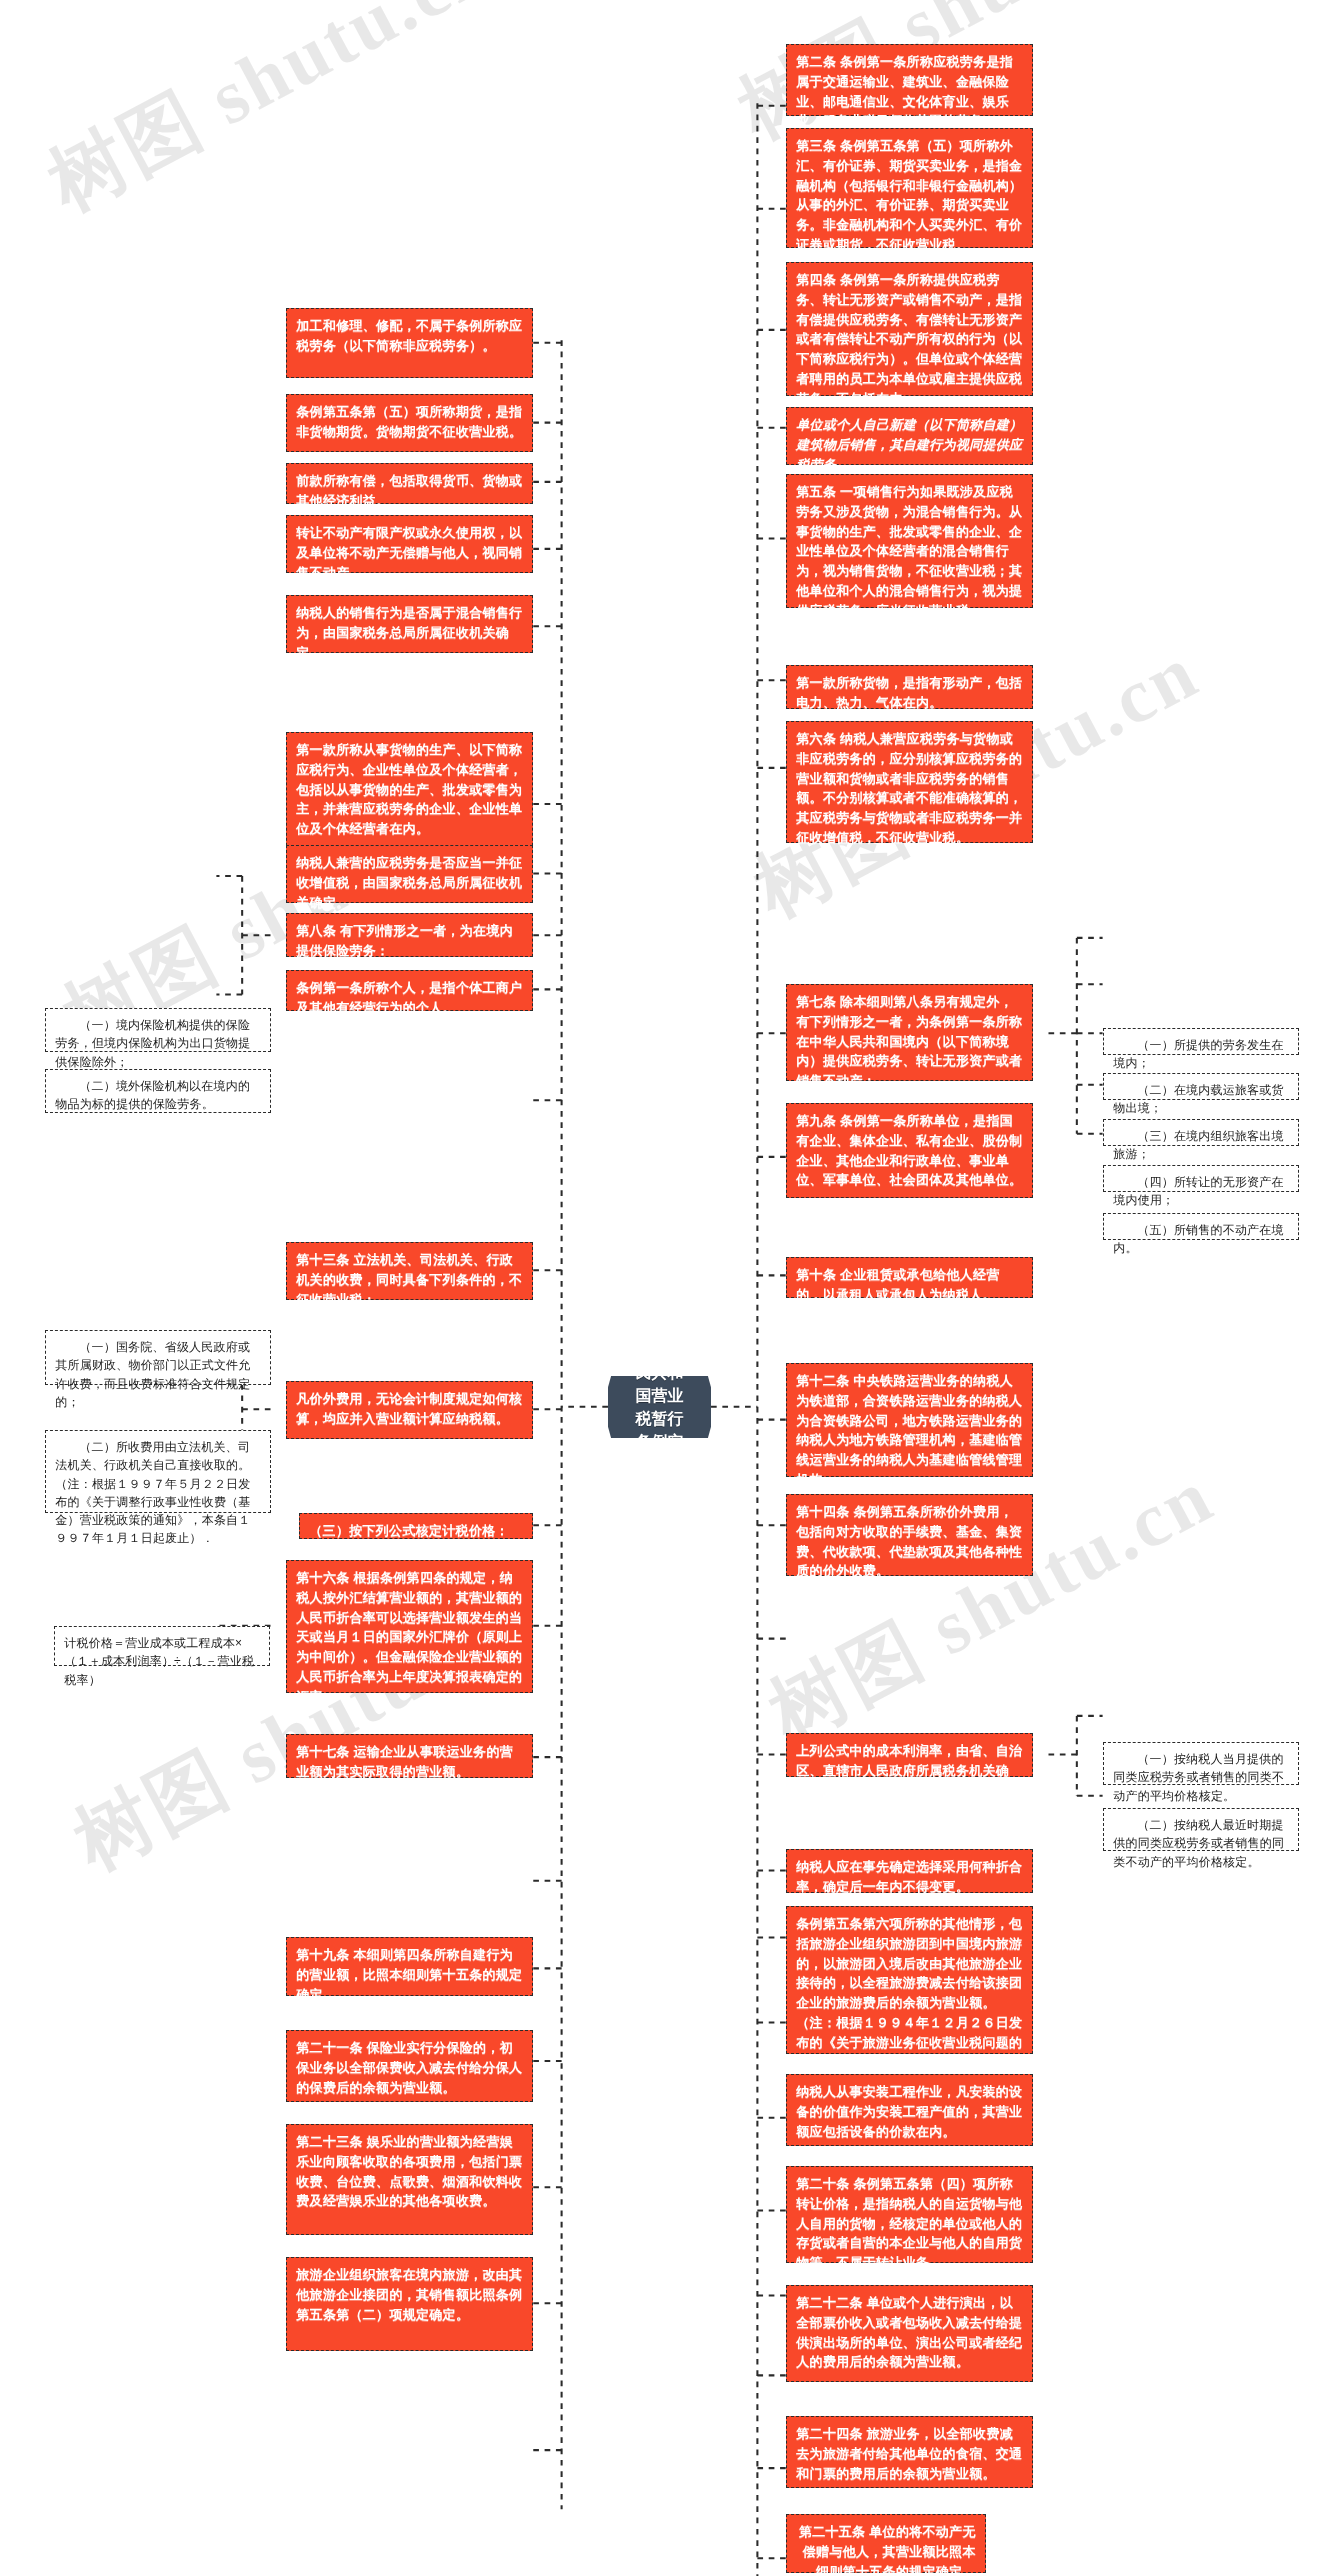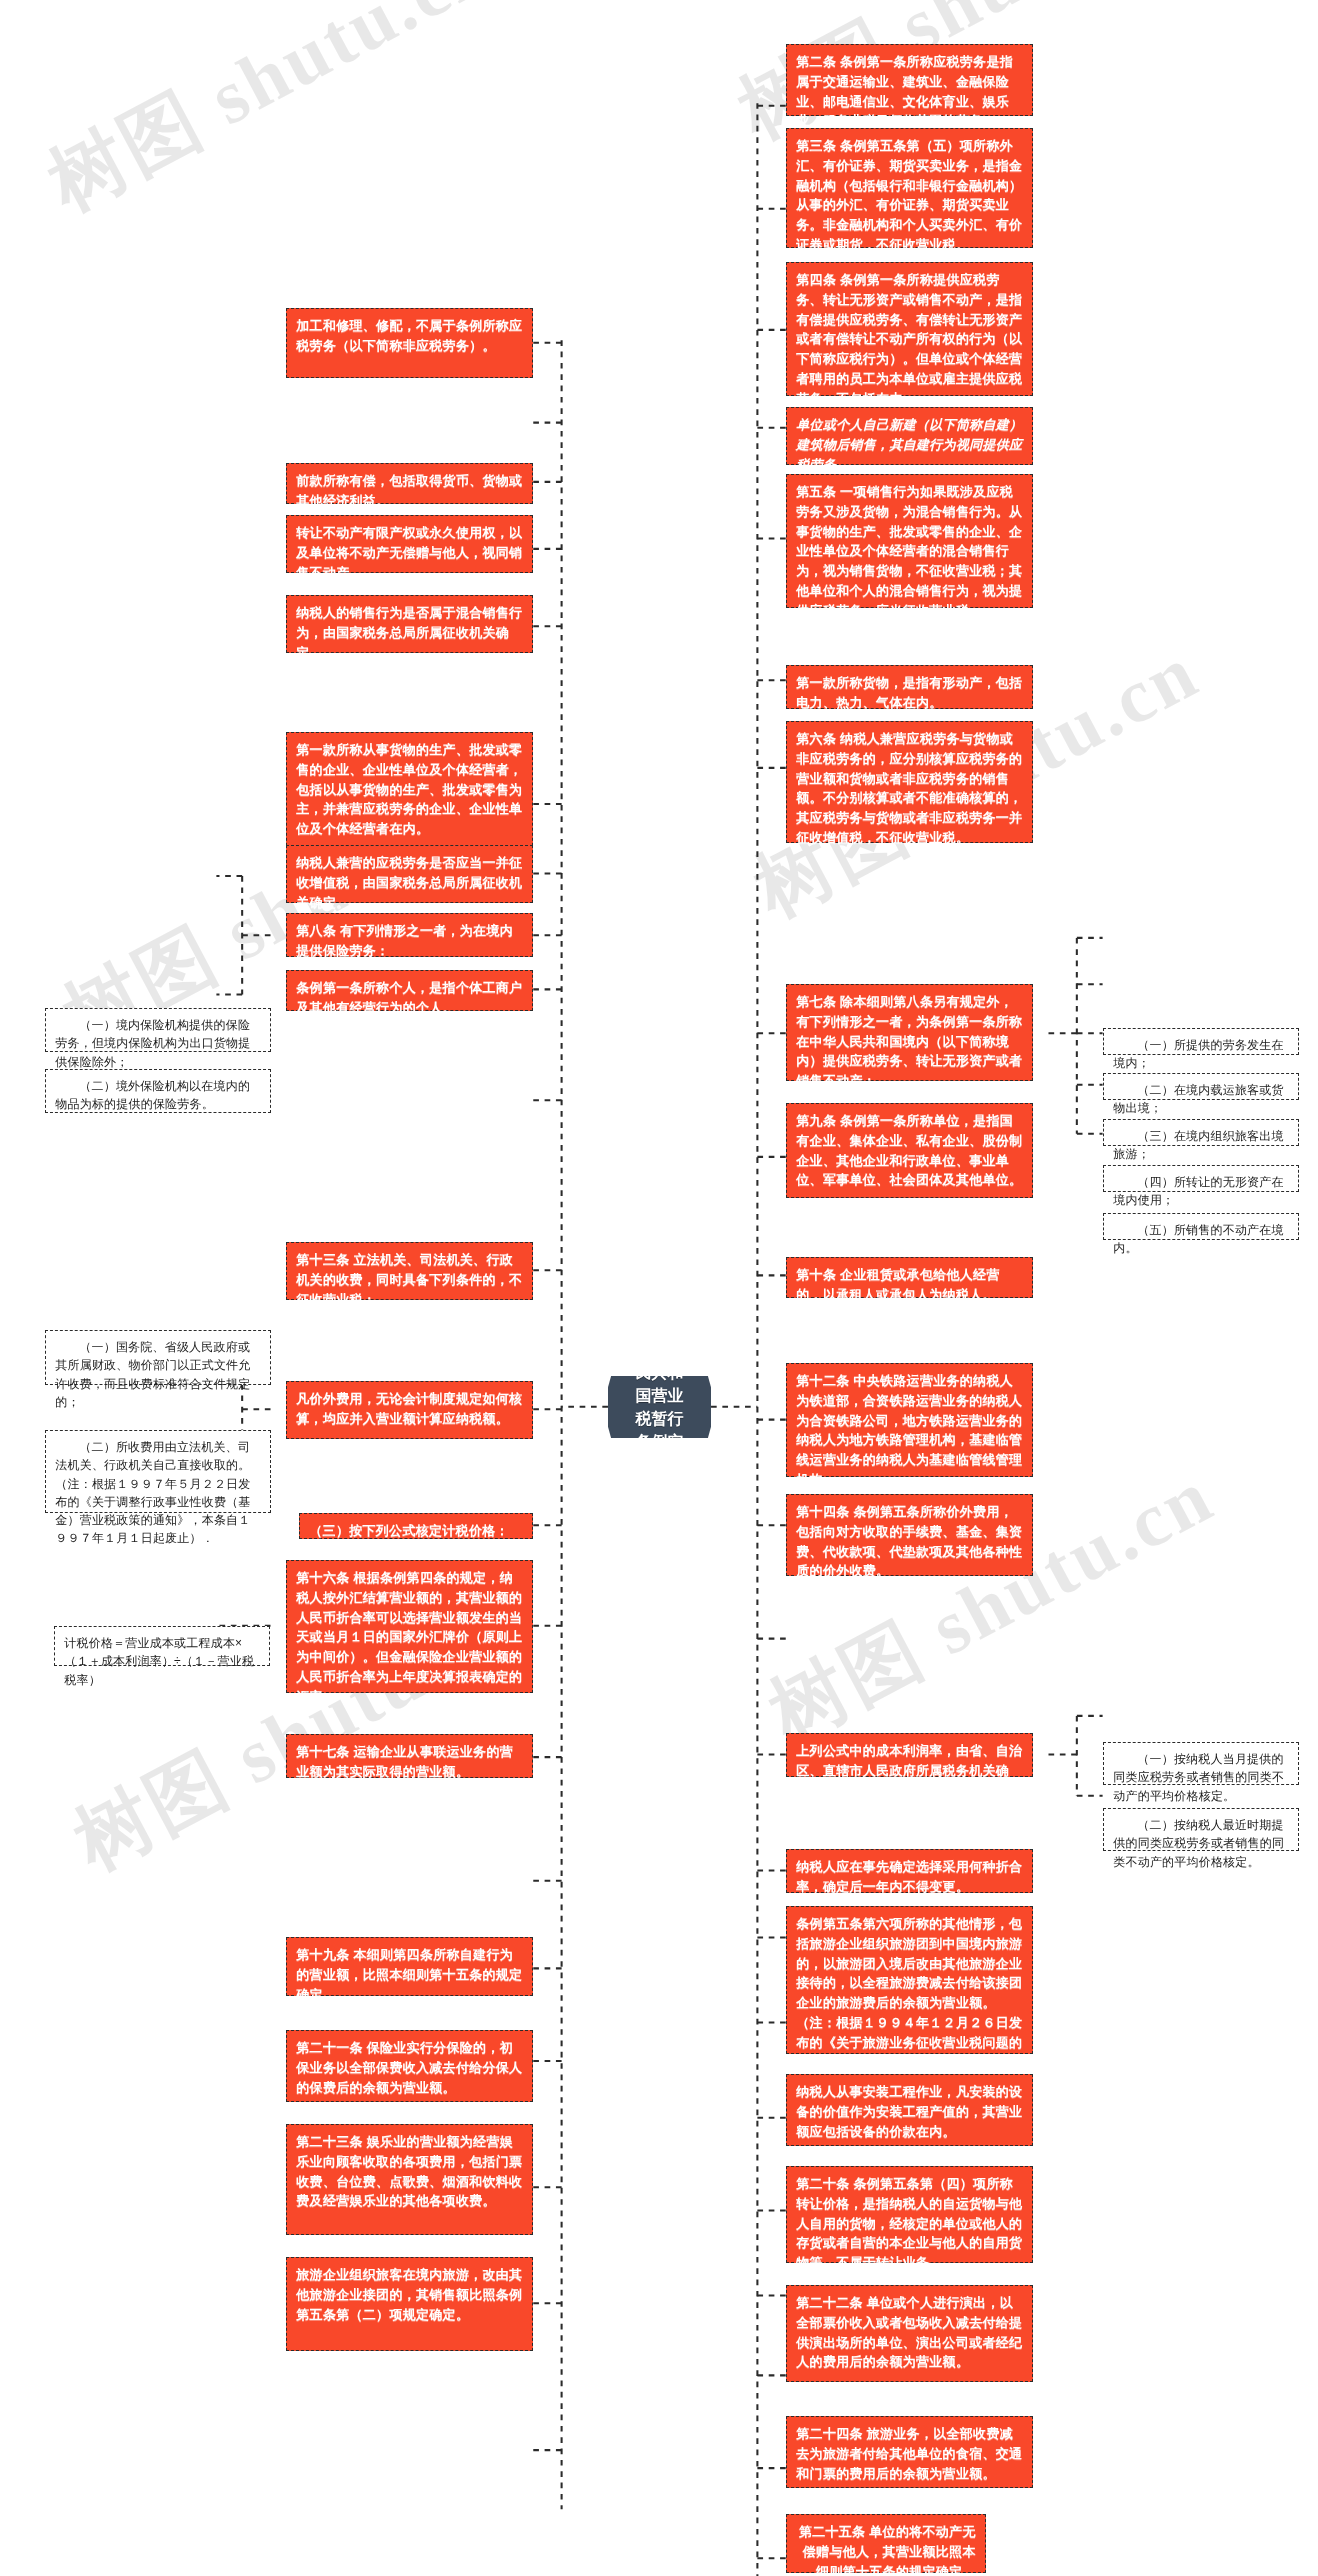--- a/index.html
+++ b/index.html
@@ -171,35 +171,38 @@
 </svg>
 
 <div class="canvas">
 
   <div class="center-title" style="left:608px;top:1376px;width:103px;height:62px;">中华人民共和国营业税暂行条例实施细则</div>
 
   <div class="node red" style="left:286px;top:308px;width:247px;height:70px;">
     <p>加工和修理、修配，不属于条例所称应税劳务（以下简称非应税劳务）。</p>
   </div>
 
+  <div class="node red" style="left:286px;top:394px;width:247px;height:58px;">
+    <p>条例第五条第（五）项所称期货，是指非货物期货。货物期货不征收营业税。</p>
+  </div>
 
   <div class="node red" style="left:286px;top:463px;width:247px;height:41px;">
     <p>前款所称有偿，包括取得货币、货物或其他经济利益。</p>
   </div>
 
   <div class="node red" style="left:286px;top:515px;width:247px;height:58px;">
     <p>转让不动产有限产权或永久使用权，以及单位将不动产无偿赠与他人，视同销售不动产。</p>
   </div>
 
   <div class="node red" style="left:286px;top:595px;width:247px;height:58px;">
     <p>纳税人的销售行为是否属于混合销售行为，由国家税务总局所属征收机关确定。</p>
   </div>
 
   <div class="node red" style="left:286px;top:732px;width:247px;height:134px;">
-    <p>第一款所称从事货物的生产、批发或零售的企业、企业性单位及个体经营者，包括以从事货物的生产、批发或零售为主，并兼营应税劳务的企业、企业性单位及个体经营者在内。</p>
+    <p>第一款所称从事货物的生产、以下简称应税行为、企业性单位及个体经营者，包括以从事货物的生产、批发或零售为主，并兼营应税劳务的企业、企业性单位及个体经营者在内。</p>
   </div>
 
   <div class="node red" style="left:286px;top:845px;width:247px;height:58px;">
     <p>纳税人兼营的应税劳务是否应当一并征收增值税，由国家税务总局所属征收机关确定。</p>
   </div>
 
   <div class="node red" style="left:286px;top:913px;width:247px;height:44px;">
     <p>第八条 有下列情形之一者，为在境内提供保险劳务：</p>
   </div>
 

